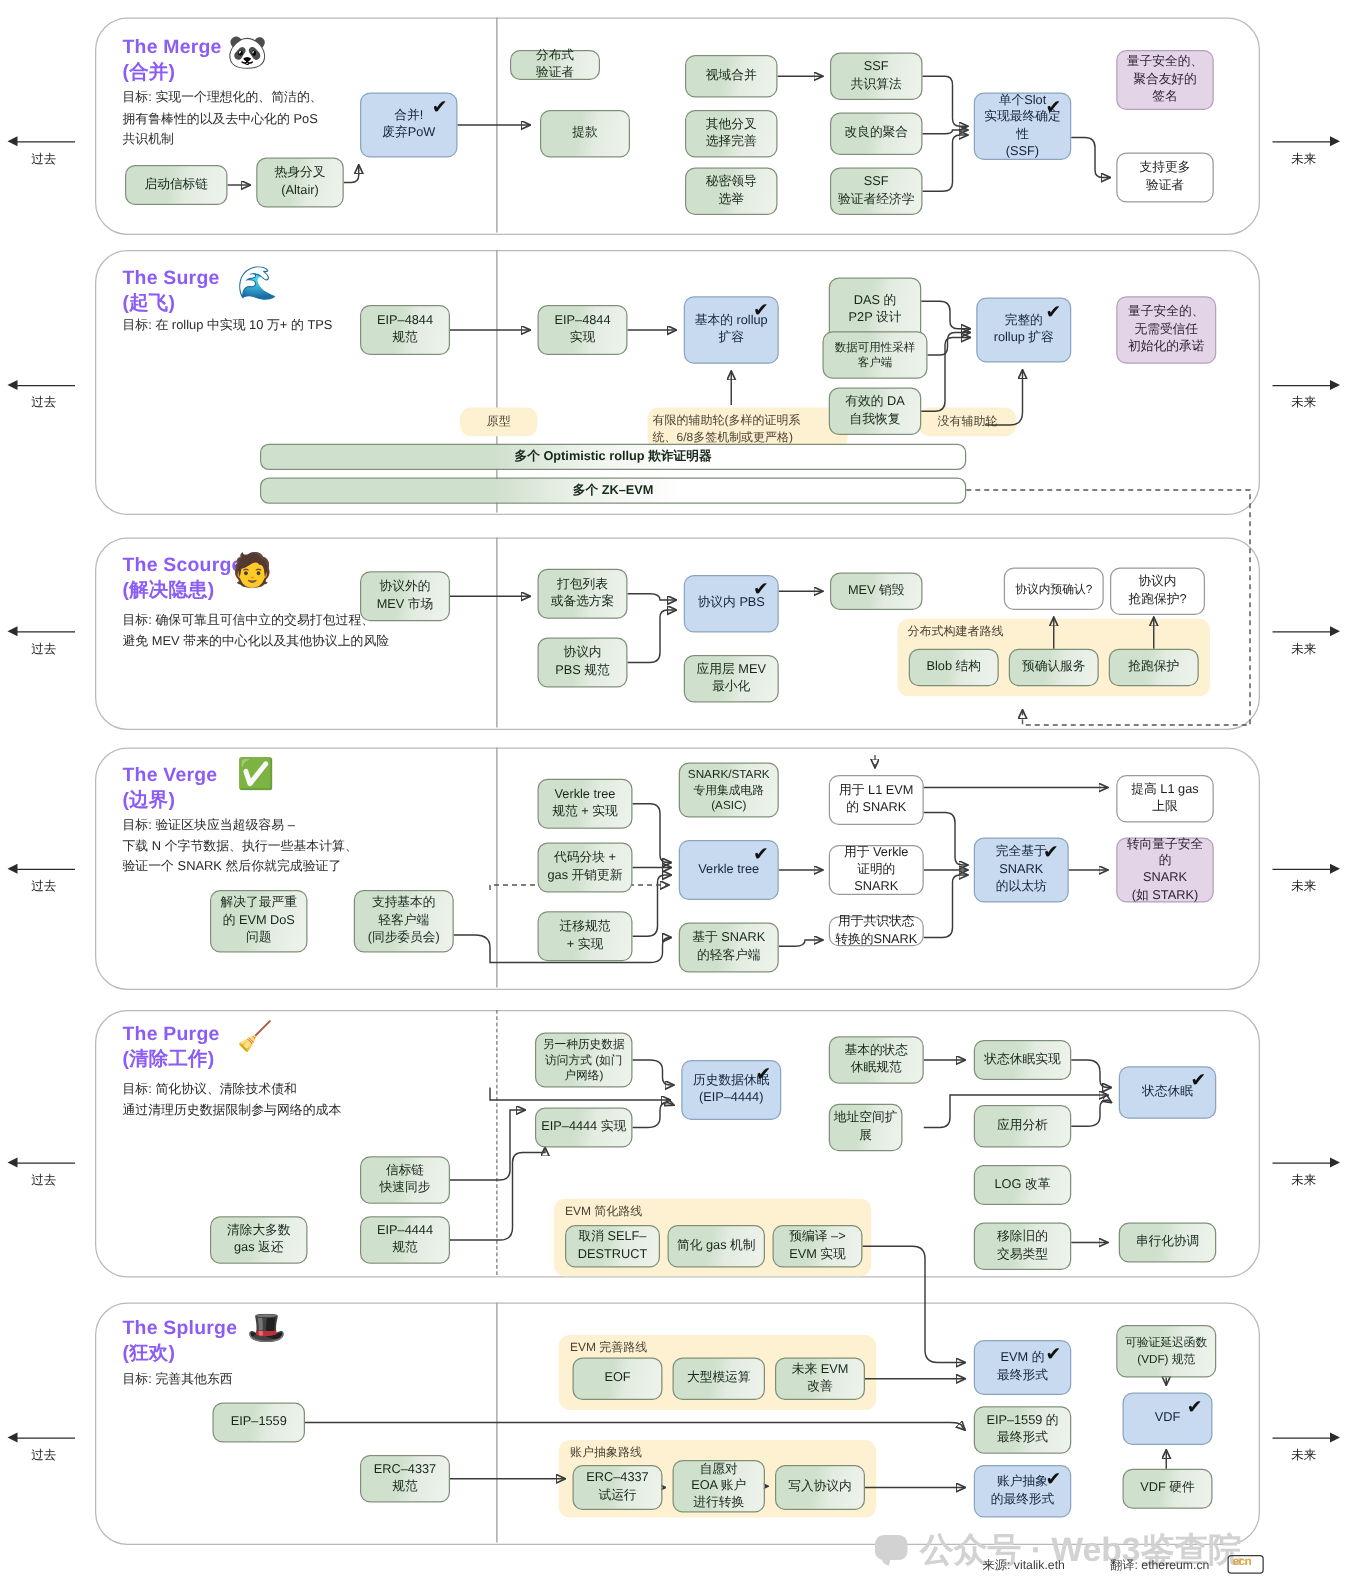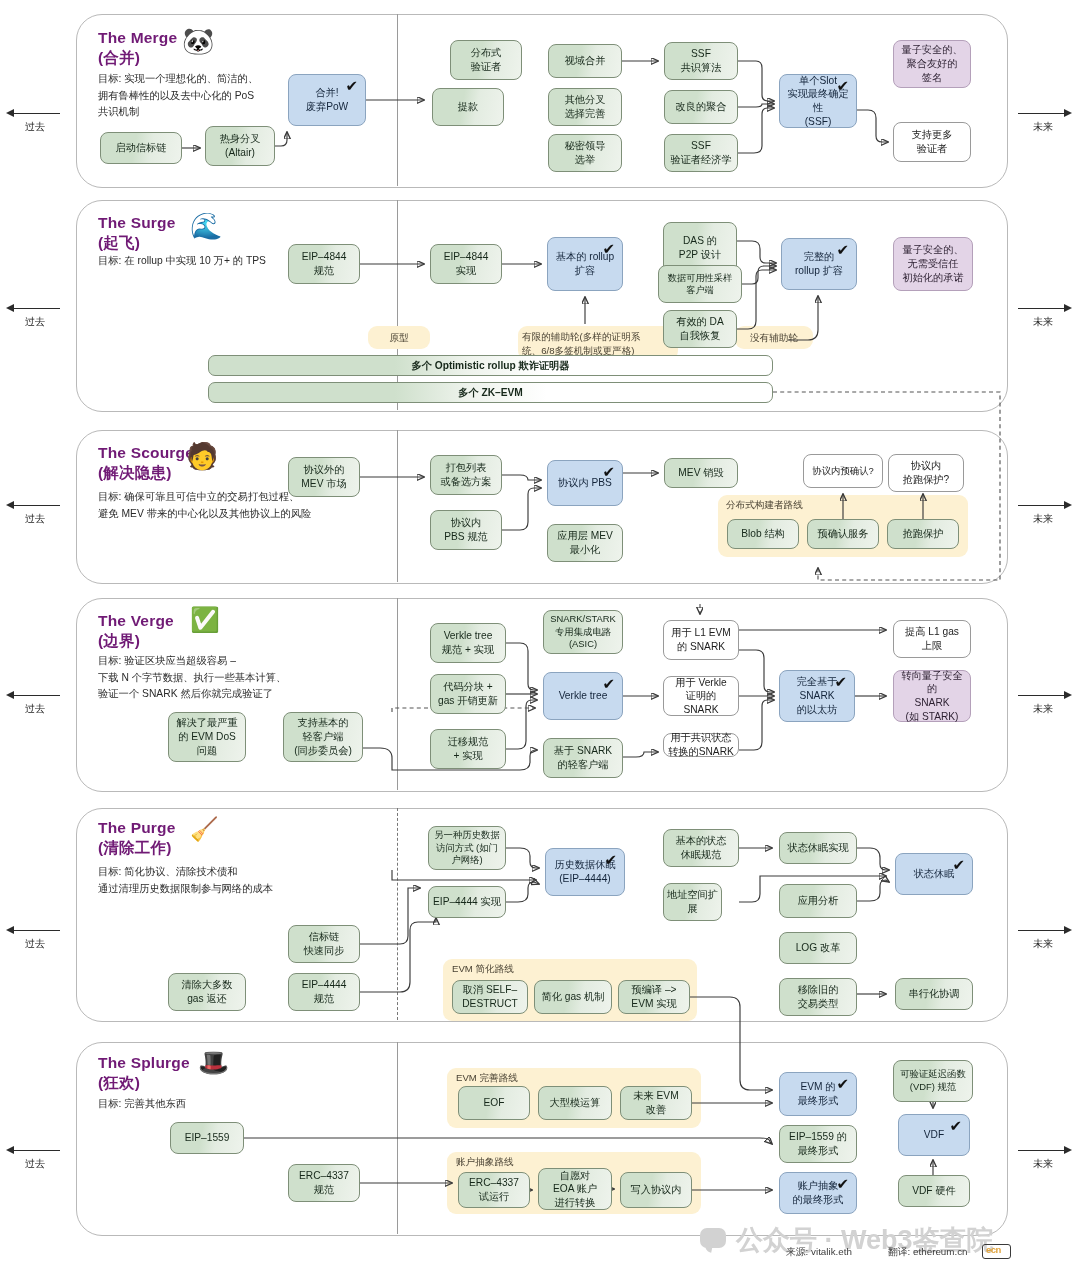--- a/index.html
+++ b/index.html
@@ -3,21 +3,21 @@
 <meta charset="utf-8">
 <style>
   html,body{margin:0;padding:0;background:#fff;}
   body{width:1080px;height:1264px;position:relative;overflow:hidden;
        font-family:"Liberation Sans","DejaVu Sans",sans-serif;color:#222;}
   #stage{position:absolute;left:0;top:0;width:1080px;height:1264px;}
 
   
   .section{position:absolute;border:1.4px solid #b9b9b9;border-radius:26px;background:#fff;}
   .divider{position:absolute;width:1.4px;background:#9a9a9a;top:0;bottom:0;}
-  .sec-title{position:absolute;font-size:15.5px;font-weight:700;color:#701a75;line-height:1.32;letter-spacing:.2px;}
+  .sec-title{position:absolute;font-size:15.5px;font-weight:700;color:#8b5cf6;line-height:1.32;letter-spacing:.2px;}
   .sec-emoji{position:absolute;font-size:26px;line-height:1;}
   .sec-goal{position:absolute;font-size:10.3px;color:#2a2a2a;line-height:1.62;}
 
   
   .timearrow{position:absolute;width:62px;text-align:center;}
   .timearrow .ln{position:relative;height:10px;}
   .timearrow .ln:before{content:"";position:absolute;top:5px;left:6px;right:6px;height:1.3px;background:#2b2b2b;}
   .timearrow .hd{position:absolute;top:1px;width:0;height:0;border-top:4.5px solid transparent;border-bottom:4.5px solid transparent;}
   .timearrow.left .hd{left:2px;border-right:8px solid #2b2b2b;}
   .timearrow.right .hd{right:2px;border-left:8px solid #2b2b2b;}
@@ -143,21 +143,21 @@
   <div class="sec-goal" style="left:98px;top:71px;width:250px;white-space:pre-line">目标: 实现一个理想化的、简洁的、
 拥有鲁棒性的以及去中心化的 PoS
 共识机制</div>
 
   <div class="node green" style="left:100px;top:132px;width:82px;height:32px;white-space:pre-line">启动信标链</div>
   <div class="node green" style="left:205px;top:126px;width:70px;height:40px;white-space:pre-line">热身分叉
 (Altair)</div>
   <div class="node blue" style="left:288px;top:74px;width:78px;height:52px;white-space:pre-line"><span class="check">✔</span><span>合并!
 废弃PoW</span></div>
 
-  <div class="node green" style="left:450px;top:40px;width:72px;height:40px;white-space:pre-line">分布式
+  <div class="node green" style="left:408px;top:40px;width:72px;height:24px;white-space:pre-line">分布式
 验证者</div>
   <div class="node green" style="left:432px;top:88px;width:72px;height:38px;white-space:pre-line">提款</div>
 
   <div class="node green" style="left:548px;top:44px;width:74px;height:34px;white-space:pre-line">视域合并</div>
   <div class="node green" style="left:548px;top:88px;width:74px;height:38px;white-space:pre-line">其他分叉
 选择完善</div>
   <div class="node green" style="left:548px;top:134px;width:74px;height:38px;white-space:pre-line">秘密领导
 选举</div>
 
   <div class="node green" style="left:664px;top:42px;width:74px;height:38px;white-space:pre-line">SSF

